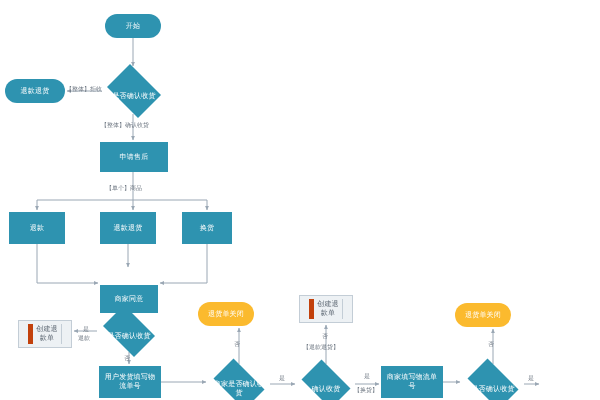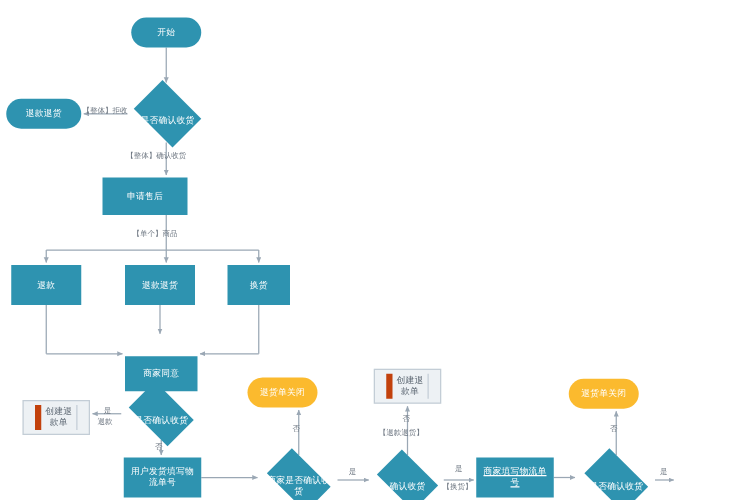--- a/index.html
+++ b/index.html
@@ -156,21 +156,21 @@
 
   <div class="node n-diamond" style="left:103px; top:68px; width:62px; height:46px;">
     <span class="dshape"></span>
     <span class="dlabel">是否确认收货</span>
   </div>
 
   <div class="node n-pill" style="left:5px; top:79px; width:60px; height:24px;">
     <span>退款退货</span>
   </div>
 
-  <div class="node n-rect" style="left:82px; top:142px; width:68px; height:30px;align-items:center;">
+  <div class="node n-rect" style="left:100px; top:142px; width:68px; height:30px;align-items:center;">
     <span>申请售后</span>
   </div>
 
   <div class="node n-rect" style="left:9px; top:212px; width:56px; height:32px;">
     <span>退款</span>
   </div>
 
   <div class="node n-rect" style="left:100px; top:212px; width:56px; height:32px;">
     <span>退款退货</span>
   </div>
@@ -207,21 +207,21 @@
 
   <div class="node n-diamond" style="left:297px; top:364px; width:58px; height:40px;">
     <span class="dshape"></span>
     <span class="dlabel">确认收货</span>
   </div>
 
   <div class="node n-ghost" style="left:299px; top:295px; width:54px; height:28px;">
     <span class="inner">创建退款单</span>
   </div>
 
-  <div class="node n-rect" style="left:381px; top:366px; width:62px; height:32px;text-decoration:underline;">
+  <div class="node n-rect" style="left:381px; top:366px; width:62px; height:32px;">
     <span>商家填写物流单号</span>
   </div>
 
   <div class="node n-diamond" style="left:462px; top:364px; width:62px; height:40px;">
     <span class="dshape"></span>
     <span class="dlabel">是否确认收货</span>
   </div>
 
   <div class="node n-pill-orange" style="left:455px; top:303px; width:56px; height:24px;">
     <span>退货单关闭</span>

